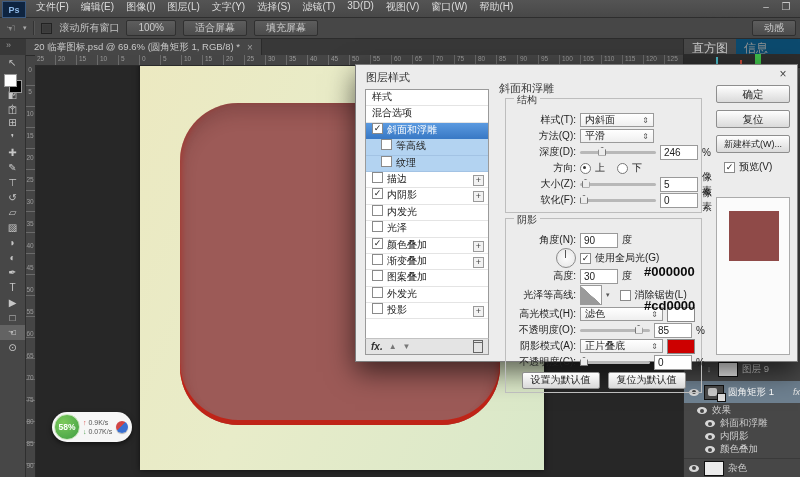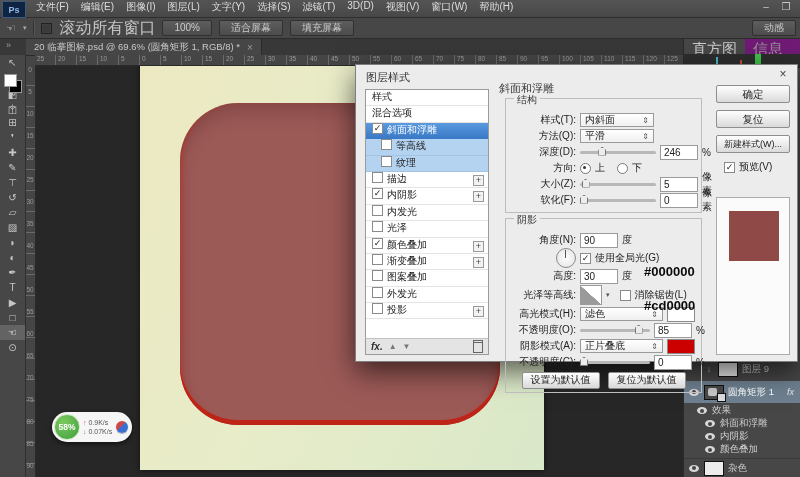--- a/index.html
+++ b/index.html
@@ -13,52 +13,52 @@
     font-size:9px;display:flex;align-items:center;justify-content:center;border:1px solid #3c5a80}
   .menu-item{padding:0 6px;font-size:10px;color:#ddd;white-space:nowrap}
   .workspace-label{position:absolute;right:64px;top:17px;font-size:9px;color:#9a9a9a;text-shadow:0 0 2px #333}
   .win-btn{position:absolute;top:1px;font-size:10px;color:#c9c9c9;width:16px;text-align:center}
   
   .optionsbar{position:absolute;left:0;top:18px;width:800px;height:20px;background:#474747;display:flex;
     align-items:center;gap:7px;padding-left:6px;border-bottom:1px solid #2c2c2c;z-index:5}
   .tool-glyph{color:#c8c8c8;font-size:11px}
   .ob-sep{width:1px;height:14px;background:#333;box-shadow:1px 0 0 #555}
   .ob-check{width:9px;height:9px;background:#3b3b3b;border:1px solid #222;box-shadow:inset 0 0 1px #666}
-  .ob-label{font-size:16px;color:#c4c4c4}
+  .ob-label{font-size:10px;color:#c4c4c4}
   .ob-btn{background:linear-gradient(#5d5d5d,#4c4c4c);border:1px solid #303030;border-radius:2px;
     font-size:10px;color:#ccc;padding:1px 11px;line-height:12px}
   .ob-right{position:absolute;right:10px;top:2px}
   
   .tabbar{position:absolute;left:0;top:39px;width:683px;height:16px;background:#383838;z-index:4}
   .tab-collapse{position:absolute;left:6px;top:1px;color:#9a9a9a;font-size:9px}
   .doc-tab{position:absolute;left:26px;top:0;height:16px;background:#464646;border-right:1px solid #2a2a2a;
     display:flex;align-items:center;gap:7px;padding:0 8px;font-size:9.5px;color:#c9c9c9;white-space:nowrap}
   .doc-close{color:#999;font-size:10px}
   
   .rightcol{position:absolute;left:683px;top:39px;width:117px;height:438px;background:#474747;z-index:3;
     border-left:1px solid #2a2a2a}
-  .panel-tabs{height:15px;background:#701a75;display:flex;font-size:15px}
+  .panel-tabs{height:15px;background:#0c4a6e;display:flex;font-size:12px}
   .panel-tab{padding:1px 8px;color:#c9c9c9}
   .panel-tab.active{background:#474747}
   .panel-tab.dim{color:#939393}
   .histo{position:relative;height:13px;background:#2d2d2d;border-bottom:1px solid #222;overflow:hidden}
   .hmark{position:absolute;bottom:0}
   
   .layers{position:absolute;left:0;top:319px;width:117px;height:119px;font-size:9.5px;color:#cfcfcf}
   .lrow{position:absolute;left:0;width:117px;display:flex;align-items:center;gap:4px;padding-left:4px;box-sizing:border-box}
   .lrow.sel{background:#6e8090;color:#fff}
   .eye{width:10px;height:7px;border-radius:50%;background:#d8d8d8;position:relative;flex:none}
   .eye::after{content:"";position:absolute;left:3px;top:1.5px;width:4px;height:4px;border-radius:50%;background:#454545}
   .eyebox{width:12px;flex:none;display:flex;justify-content:center}
   .lthumb{width:18px;height:13px;background:#ececec;border:1px solid #111;flex:none}
   .lthumb.shape{background:#4a4a4a;position:relative}
   .lthumb.shape::before{content:"";position:absolute;left:3px;top:2px;width:9px;height:8px;background:#c9c9c9;border-radius:2px}
   .lthumb.shape::after{content:"";position:absolute;right:-3px;bottom:-3px;width:7px;height:7px;background:#ddd;border:1px solid #111}
   .clip-arrow{color:#bbb;font-size:9px;width:10px;text-align:center;flex:none}
-  .fx-tag{margin-left:auto;padding-right:7px;font-size:9px;color:#e6e6e6;font-style:italic}
+  .fx-tag{margin-left:auto;padding-right:1px;font-size:9px;color:#e6e6e6;font-style:italic}
   
   .toolbar{position:absolute;left:0;top:55px;width:25px;height:422px;background:#474747;border-right:1px solid #2f2f2f;
     display:flex;flex-direction:column;align-items:center;z-index:4}
   .toolbar [data-name]{width:25px;height:15px;line-height:15px;text-align:center;font-size:10px;color:#c6c6c6}
   .toolbar .active{background:#636363;color:#fff}
   .chips{position:relative;width:25px;height:26px;margin-top:2px}
   .chip-fg{position:absolute;left:4px;top:2px;width:11px;height:11px;background:#fff;border:1px solid #999;z-index:2}
   .chip-bg{position:absolute;left:9px;top:8px;width:11px;height:11px;background:#000;border:1px solid #999}
   
   .ruler-corner{position:absolute;left:25px;top:55px;width:10px;height:10px;background:#454545;border:1px solid #2a2a2a;z-index:3}

